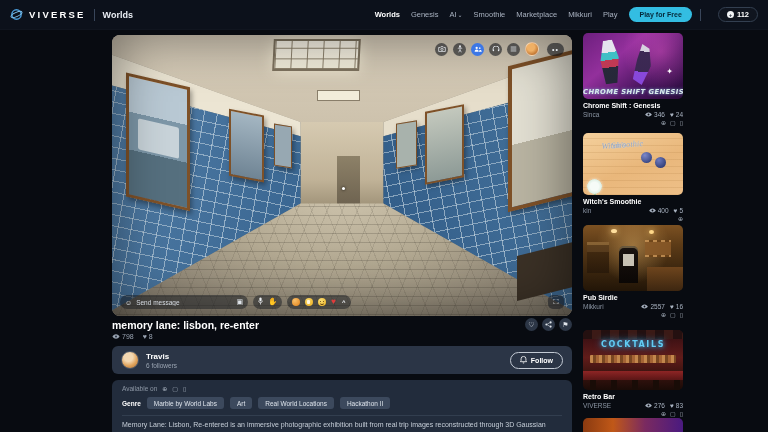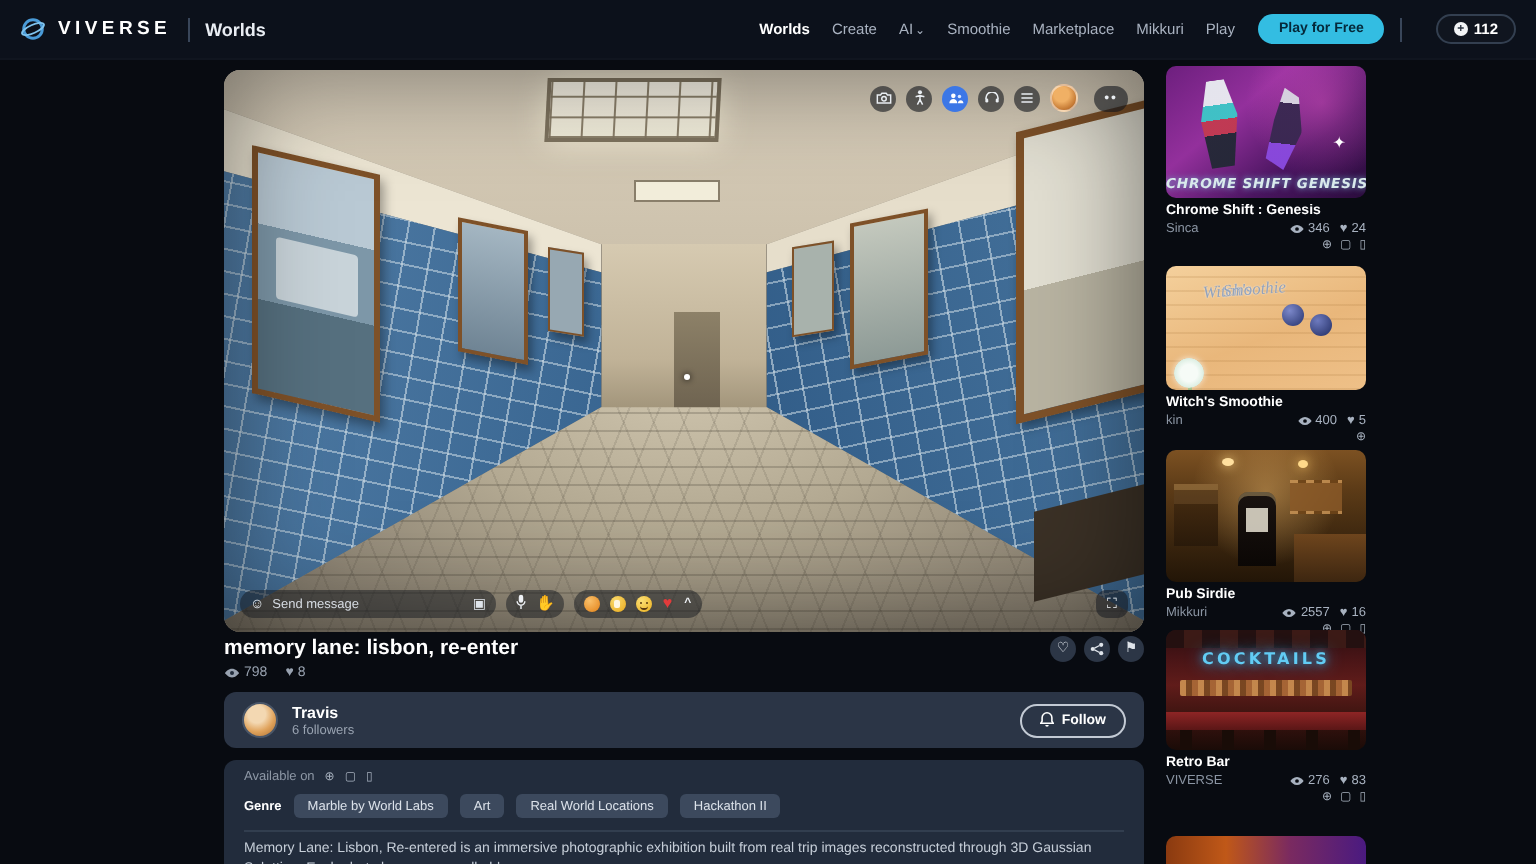--- a/index.html
+++ b/index.html
@@ -102,21 +102,21 @@
   .e-smile::before { content:""; position:absolute; left:2px; top:2.5px; width:1px; height:1px;
                      background:#5a3a10; box-shadow:3px 0 0 #5a3a10; border-radius:50%; }
   .e-smile::after { content:""; position:absolute; left:2px; top:4px; width:4px; height:2px;
                     border-bottom:1px solid #5a3a10; border-radius:0 0 3px 3px; }
   .e-heart { color:#e23b3b; font-size:8px; line-height:1; }
   .emoji-chev { color:#eef1f5; font-size:6px; font-weight:bold; margin-left:1px; }
   .fs-btn { margin-left:auto; width:16px; height:14px; border-radius:5px; background:rgba(22,26,32,.55);
             color:#eef1f5; font-size:7px; display:grid; place-items:center; }
 
   
-  .title-row { position:absolute; left:112px; top:318px; width:460px; display:flex; }
+  .title-row { position:absolute; left:112px; top:318px; width:460px; display:flex; align-items:center; }
   .world-title { color:#fff; font-size:10.5px; font-weight:bold; }
   .title-actions { margin-left:auto; display:flex; gap:4px; }
   .acircle { width:13px; height:13px; border-radius:50%; background:#2c3646; color:#dfe4ea;
              display:grid; place-items:center; font-size:7px; line-height:1; }
   .stats-row { position:absolute; left:112px; top:333px; display:flex; align-items:center; gap:9px;
                color:#98a2b0; font-size:7px; }
   .stat { display:flex; align-items:center; gap:2px; }
   .stat svg { display:block; }
 
   .creator-card { position:absolute; left:112px; top:346px; width:460px; height:28px; background:#2b3546;
@@ -219,21 +219,21 @@
         <circle cx="7" cy="7" r="5" fill="none" stroke="#4a9bd8" stroke-width="1.6"></circle>
         <ellipse cx="7" cy="7" rx="6.4" ry="2.2" fill="none" stroke="#7fc3ee" stroke-width="1" transform="rotate(-24 7 7)"></ellipse>
       </svg>
       <span class="brand">VIVERSE</span>
     </div>
     <span class="bar-sep"></span>
     <span class="section">Worlds</span>
 
     <nav class="nav">
       <a href="#" class="active">Worlds</a>
-      <a href="#">Create</a>
+      <a href="#">Genesis</a>
       <a href="#"><span>AI</span><span class="chev">⌄</span></a>
       <a href="#">Smoothie</a>
       <a href="#">Marketplace</a>
       <a href="#">Mikkuri</a>
       <a href="#">Play</a>
     </nav>
     <button class="cta">Play for Free</button>
     <span class="bar-sep"></span>
     <div class="coin-pill">
       <span class="coin">+</span>
@@ -481,21 +481,21 @@
           </span>
       </span>
     </div>
     <div class="card-plats">
       <span class="plat-ic">⊕</span>
         <span class="plat-ic">▢</span>
         <span class="plat-ic">▯</span>
     </div>
   </div>
 
-  <div class="card" style="top:315px">
+  <div class="card" style="top:330px">
     <div class="thumb thumb4">
       <div class="t4-beams"></div>
       <div class="t4-sign">COCKTAILS</div>
       <div class="t4-shelf"></div>
       <div class="t4-counter"></div>
       <div class="t4-stools"></div>
     </div>
     <div class="card-title">Retro Bar</div>
     <div class="card-meta">
       <span>VIVERSE</span>

